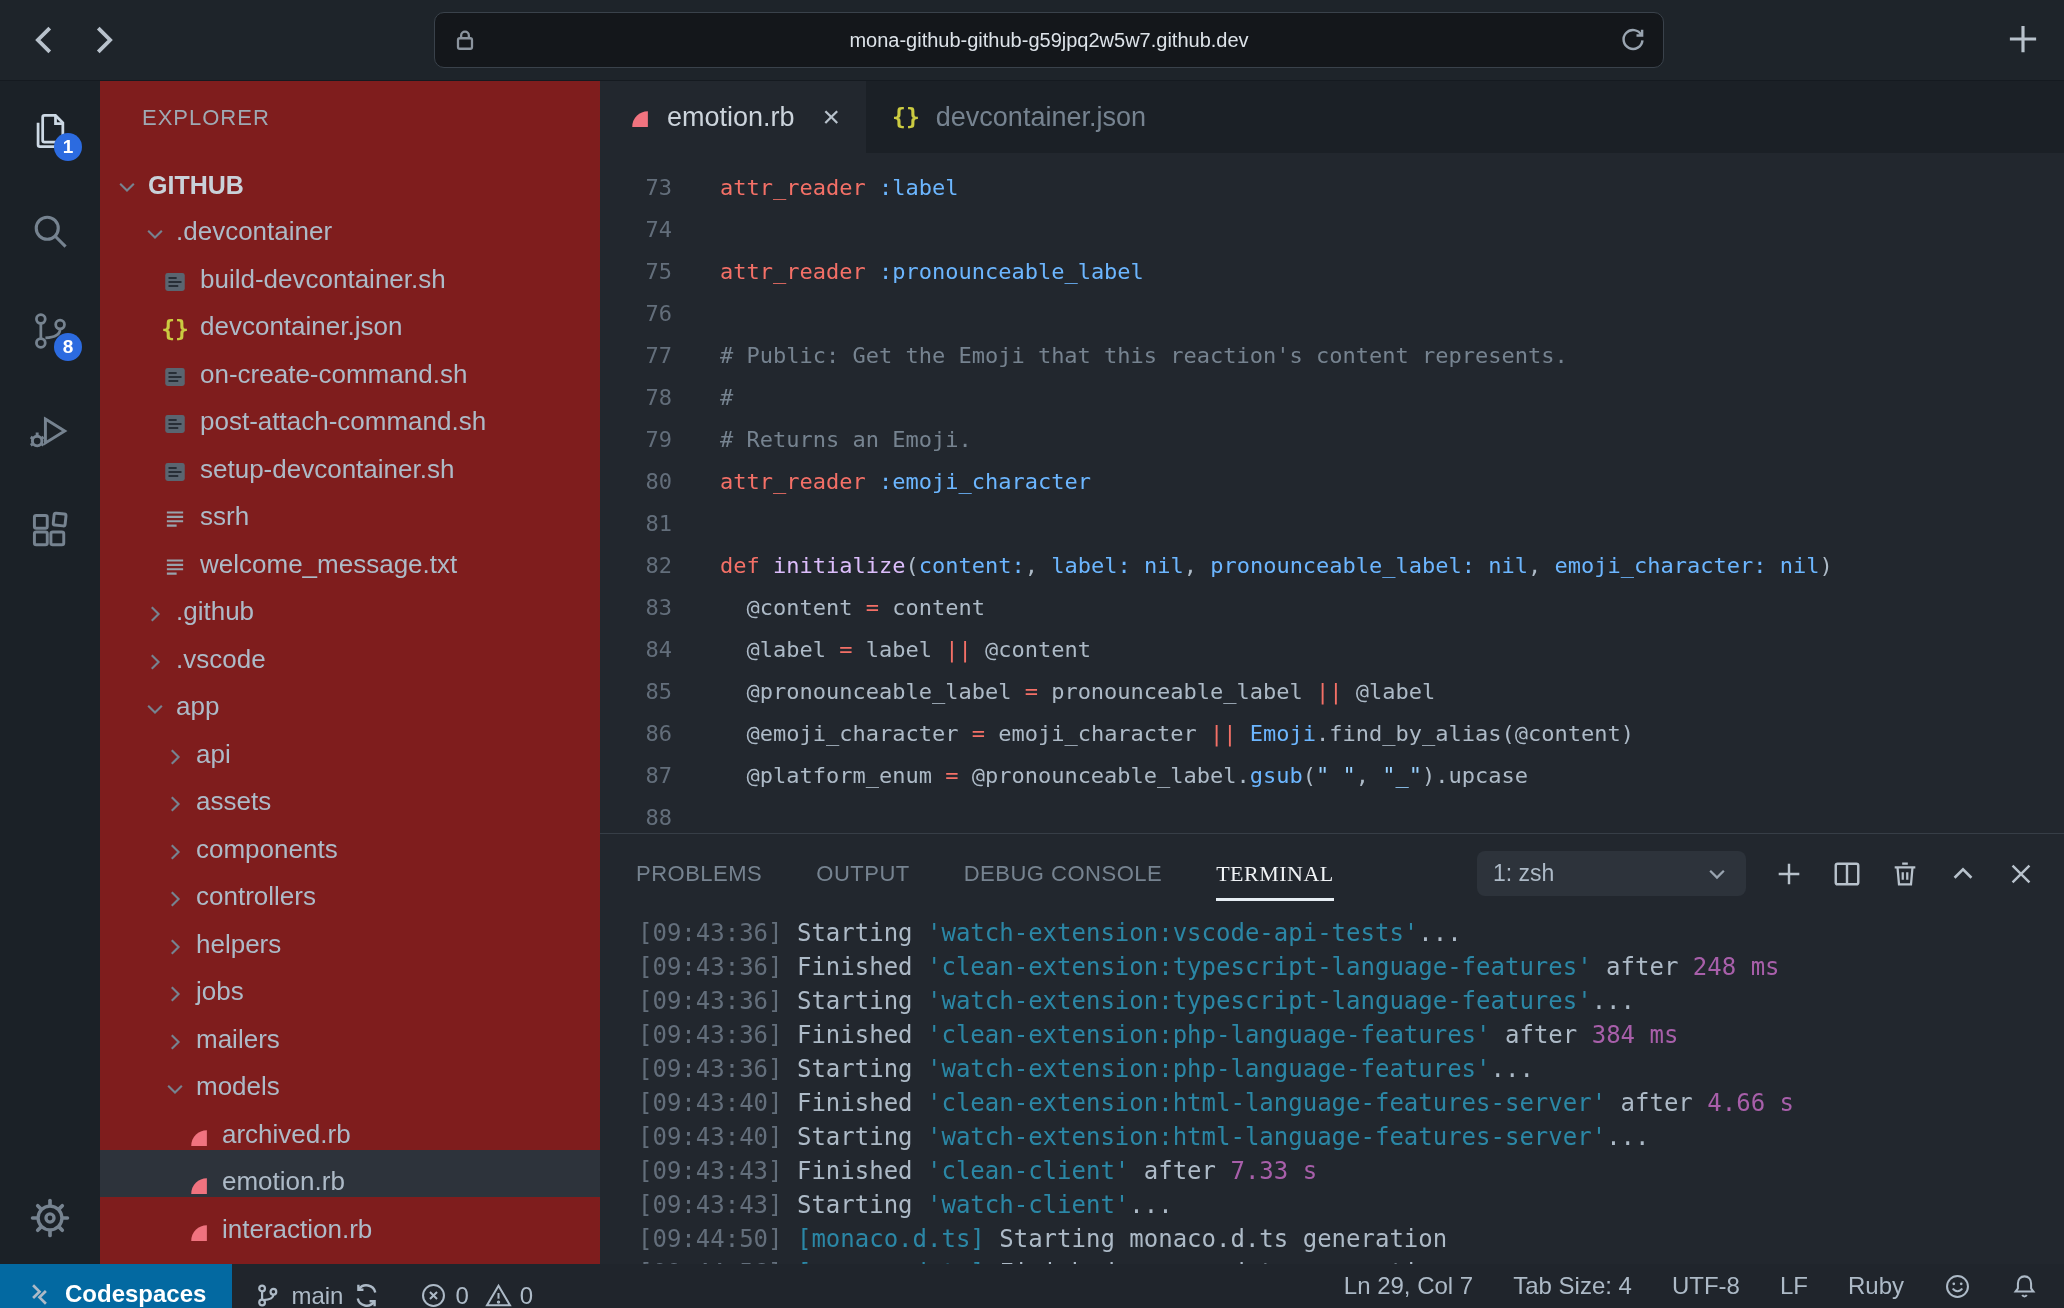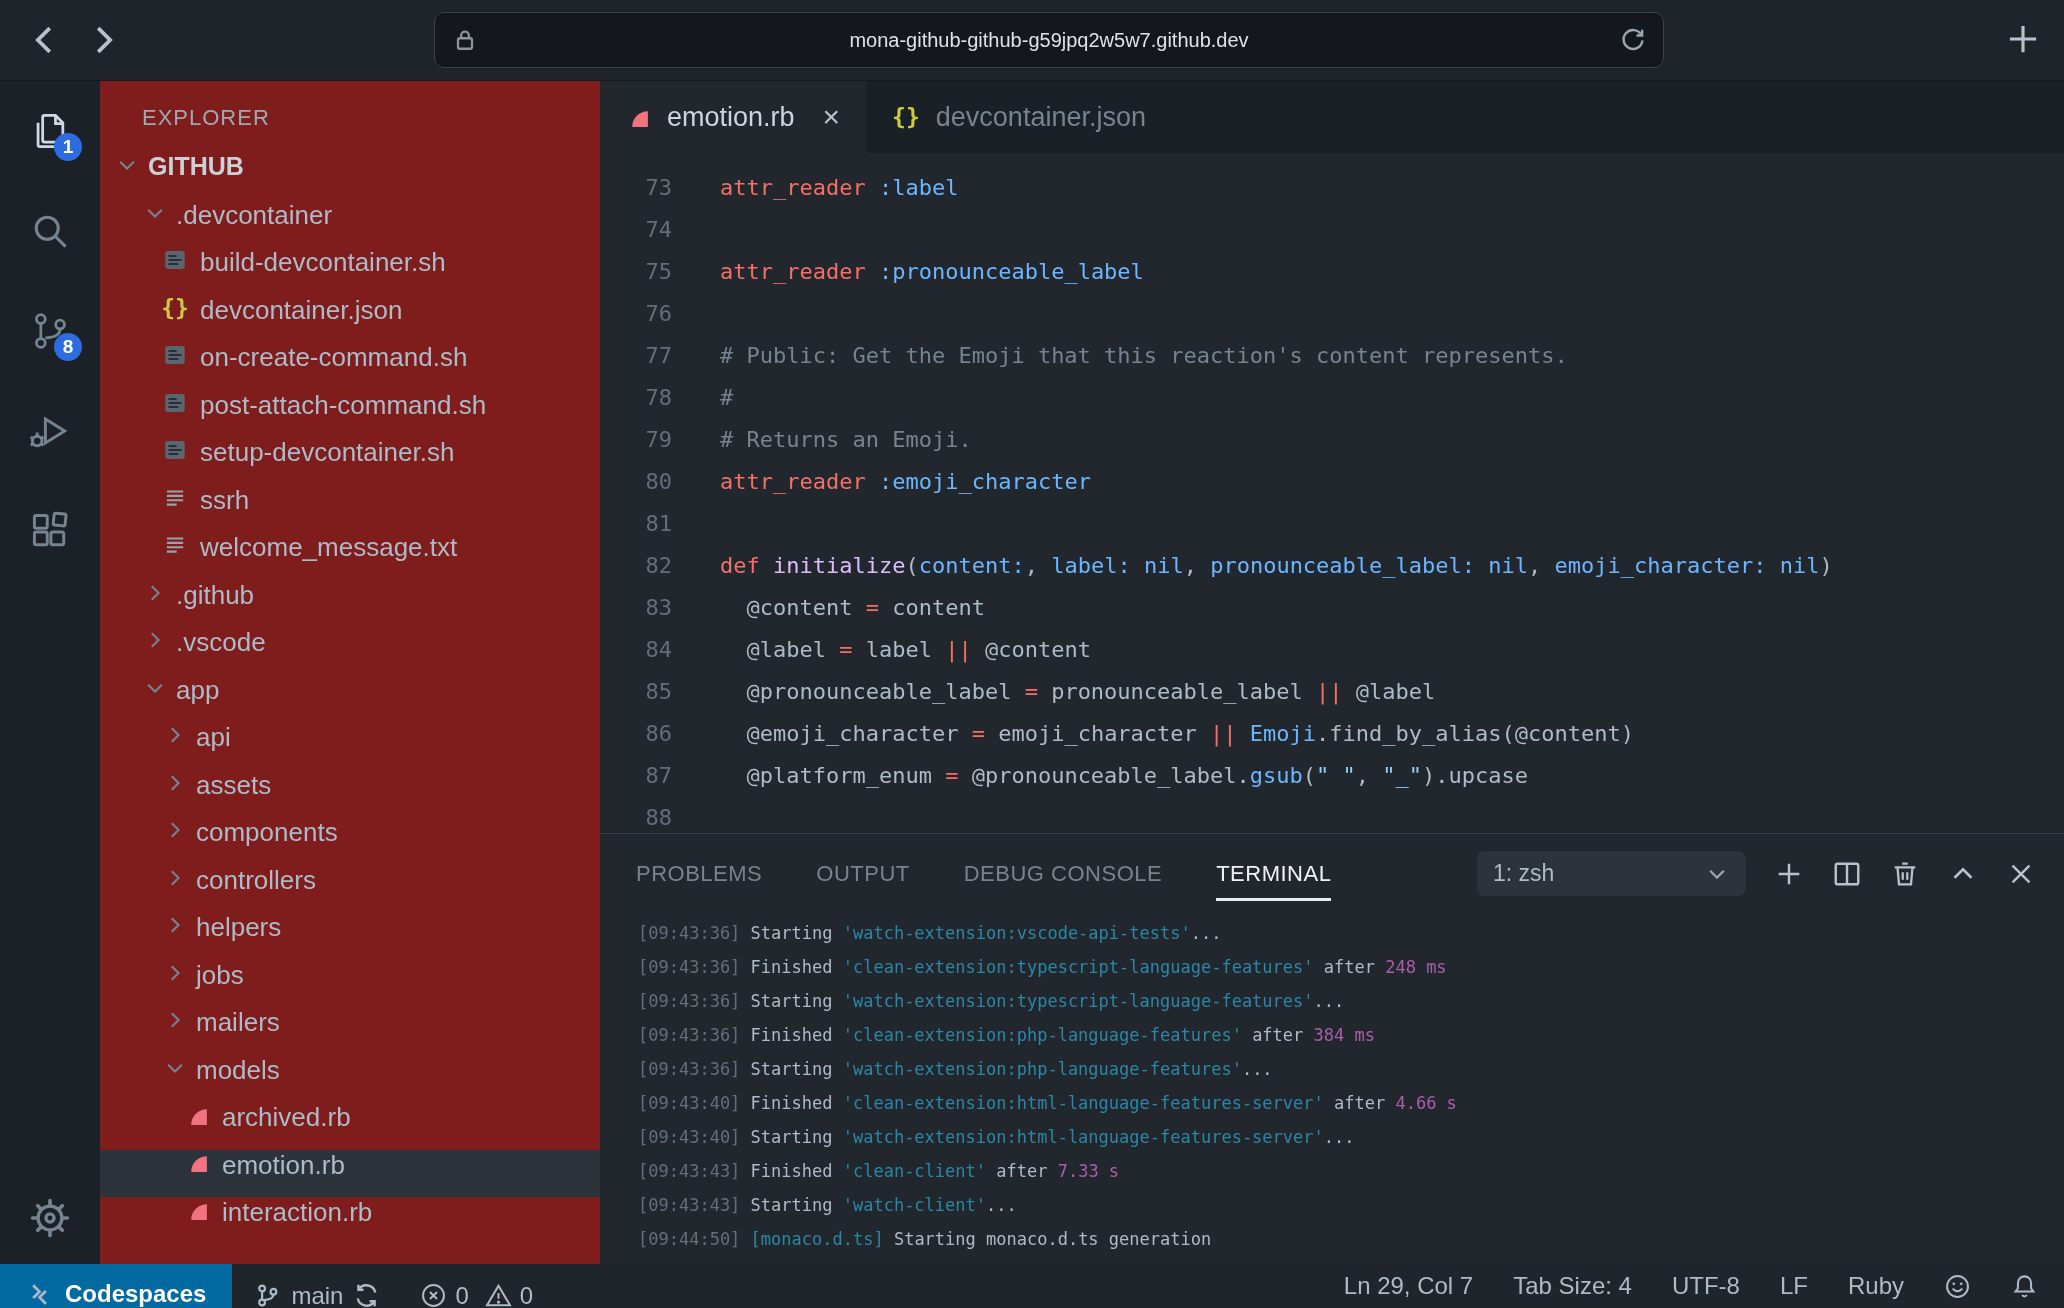--- a/index.html
+++ b/index.html
@@ -29,21 +29,21 @@
   .ab-item.active{color:#cdd9e5;}
   .ab-badge{position:absolute;right:-10px;bottom:-8px;min-width:28px;height:28px;border-radius:14px;
             background:#2c6be0;color:#fff;font-size:19px;font-weight:600;display:flex;
             align-items:center;justify-content:center;}
   .ab-gear{margin-top:auto;margin-bottom:24px;width:44px;height:44px;color:#768390;cursor:pointer;}
 
   
   .sidebar{width:500px;background:#7f1d1d;flex:none;position:relative;overflow:hidden;}
   .sidebar-title{position:absolute;top:24px;left:42px;font-size:22px;letter-spacing:1px;color:#9fa9b3;}
   .tree{position:absolute;top:71px;left:0;right:0;}
-  .tree-row{display:flex;align-items:flex-start;height:47.5px;cursor:pointer;white-space:nowrap;}
+  .tree-row{display:flex;align-items:flex-end;height:47.5px;cursor:pointer;white-space:nowrap;}
   .tree-row.selected{background:#2d333b;}
   .twisty{width:26px;height:26px;color:#768390;margin-right:8px;flex:none;}
   .fileicon{width:26px;height:26px;margin-right:12px;flex:none;display:flex;align-items:center;justify-content:center;}
   .tree-label{font-size:26px;color:#adbac7;}
   .tree-label.root{font-weight:700;font-size:25px;color:#c9d1d9;}
   .json-glyph{color:#cbcb41;font-family:"DejaVu Sans Mono",monospace;font-size:23px;font-weight:600;}
 
   
   .main{flex:1;min-width:0;display:flex;flex-direction:column;}
   .tabstrip{height:72px;background:#1b2026;flex:none;display:flex;}
@@ -58,30 +58,30 @@
   .gutter{width:72px;flex:none;text-align:right;color:#636e7b;}
   .code-text{padding-left:48px;}
   .tk-red{color:#f47067;} .tk-blue{color:#6cb6ff;} .tk-purple{color:#dcbdfb;}
   .tk-gray{color:#768390;} .tk-lblue{color:#96d0ff;} .tk-plain{color:#adbac7;}
 
   
   .panel{flex:1;min-height:0;border-top:1px solid #373e47;background:#22272e;display:flex;flex-direction:column;}
   .panel-header{height:79px;flex:none;display:flex;align-items:center;padding:0 28px 0 36px;}
   .panel-tabs{display:flex;gap:54px;}
   .panel-tab{position:relative;font-size:22px;letter-spacing:.5px;color:#768390;cursor:pointer;padding:8px 0;}
-  .panel-tab.active{color:#f0f3f6;}
+  .panel-tab.active{color:#f0f3f6;font-family:Liberation Serif, serif;}
   .panel-tab.active::after{content:"";position:absolute;left:0;right:0;bottom:-6px;height:3px;background:#e6edf3;}
   .panel-actions{margin-left:auto;display:flex;align-items:center;gap:28px;}
   .shell-select{width:237px;height:45px;background:#2d333b;border-radius:8px;display:flex;
                 align-items:center;padding:0 16px;font-size:23px;color:#adbac7;cursor:pointer;}
   .shell-chev{margin-left:auto;color:#9aa5b1;}
   .panel-icon{width:30px;height:30px;color:#b8c2cc;cursor:pointer;}
 
   .terminal{flex:1;min-height:0;overflow:hidden;padding:3px 0 0 38px;
-            font-family:"DejaVu Sans Mono",monospace;font-size:17px;}
+            font-family:"DejaVu Sans Mono",monospace;font-size:24px;}
   .term-line{height:34px;line-height:34px;white-space:pre;}
   .tm-time{color:#636e7b;} .tm-plain{color:#adbac7;} .tm-teal{color:#2b87a6;} .tm-mag{color:#a85faa;}
 
   
   .statusbar{position:absolute;left:0;right:0;bottom:0;height:44px;background:#20252c;
              display:flex;align-items:center;font-size:24px;color:#adbac7;}
   .sb-codespaces{height:100%;background:#0369a1;color:#fff;display:flex;align-items:flex-end;
                  gap:12px;padding:0 26px;font-weight:600;cursor:pointer;}
   .sb-group{display:flex;align-items:flex-start;gap:10px;margin-left:22px;cursor:pointer;margin-top:19px;}
   .sb-icon{width:27px;height:27px;color:#adbac7;}

